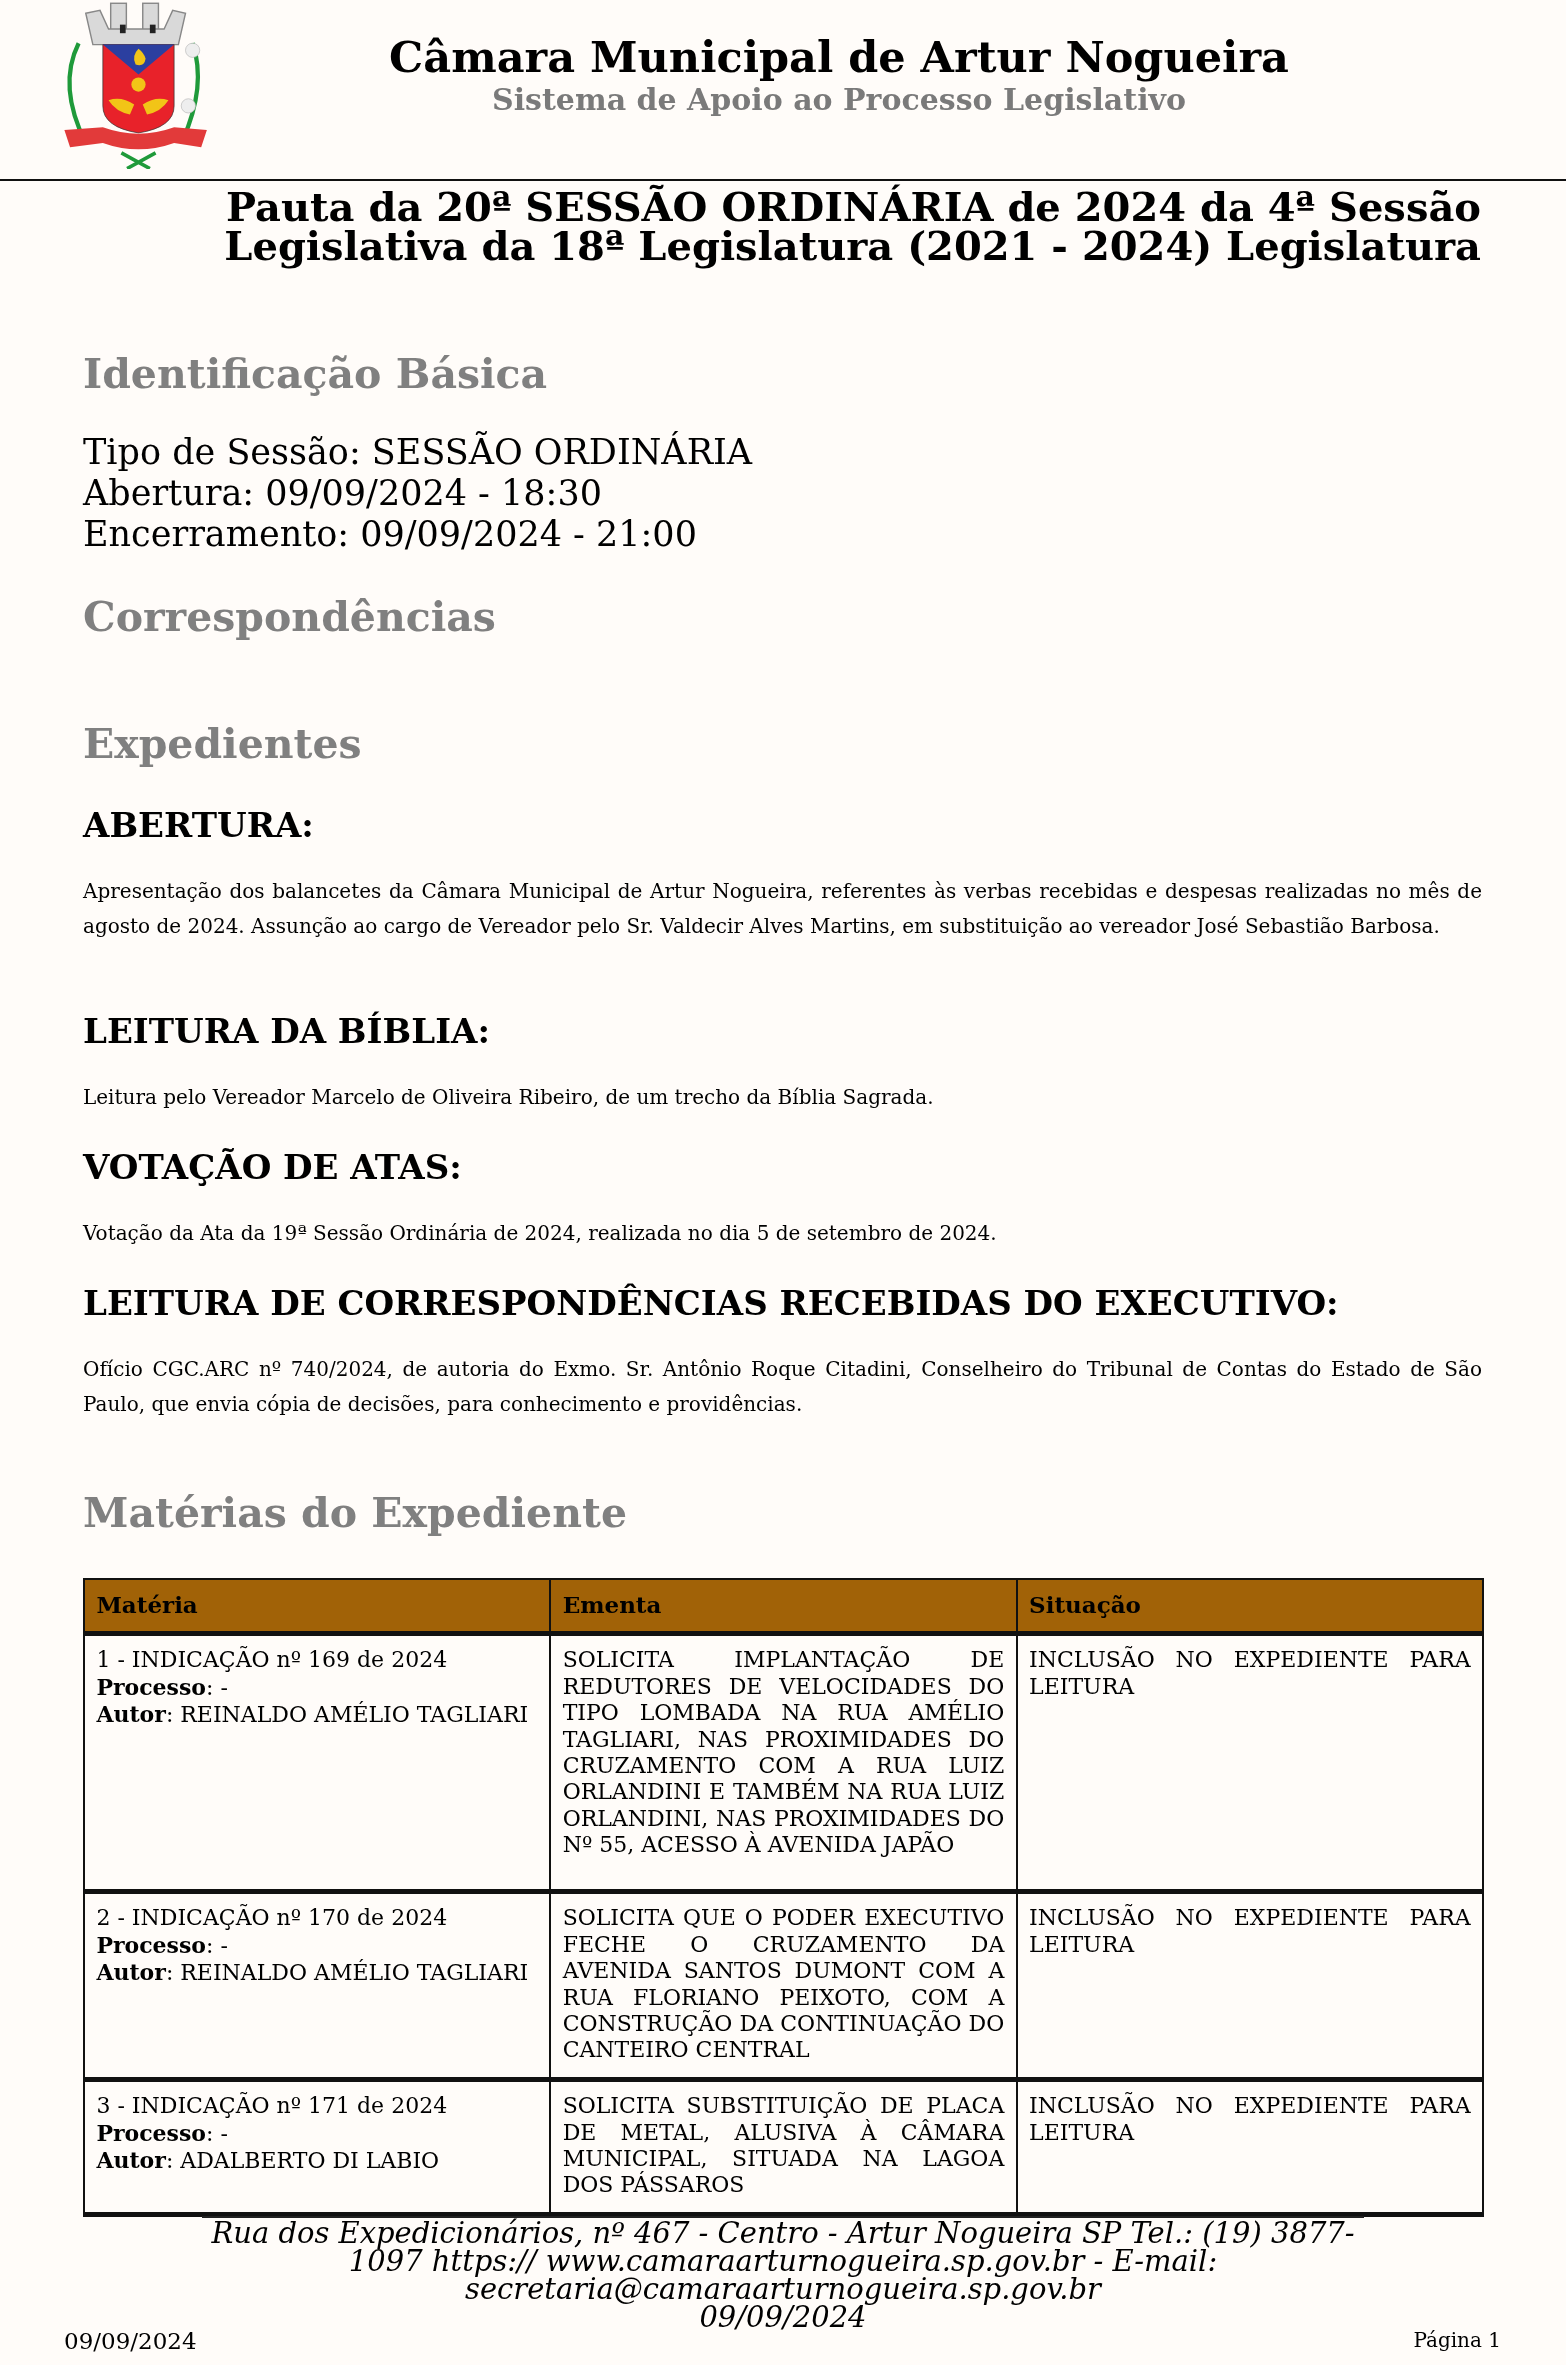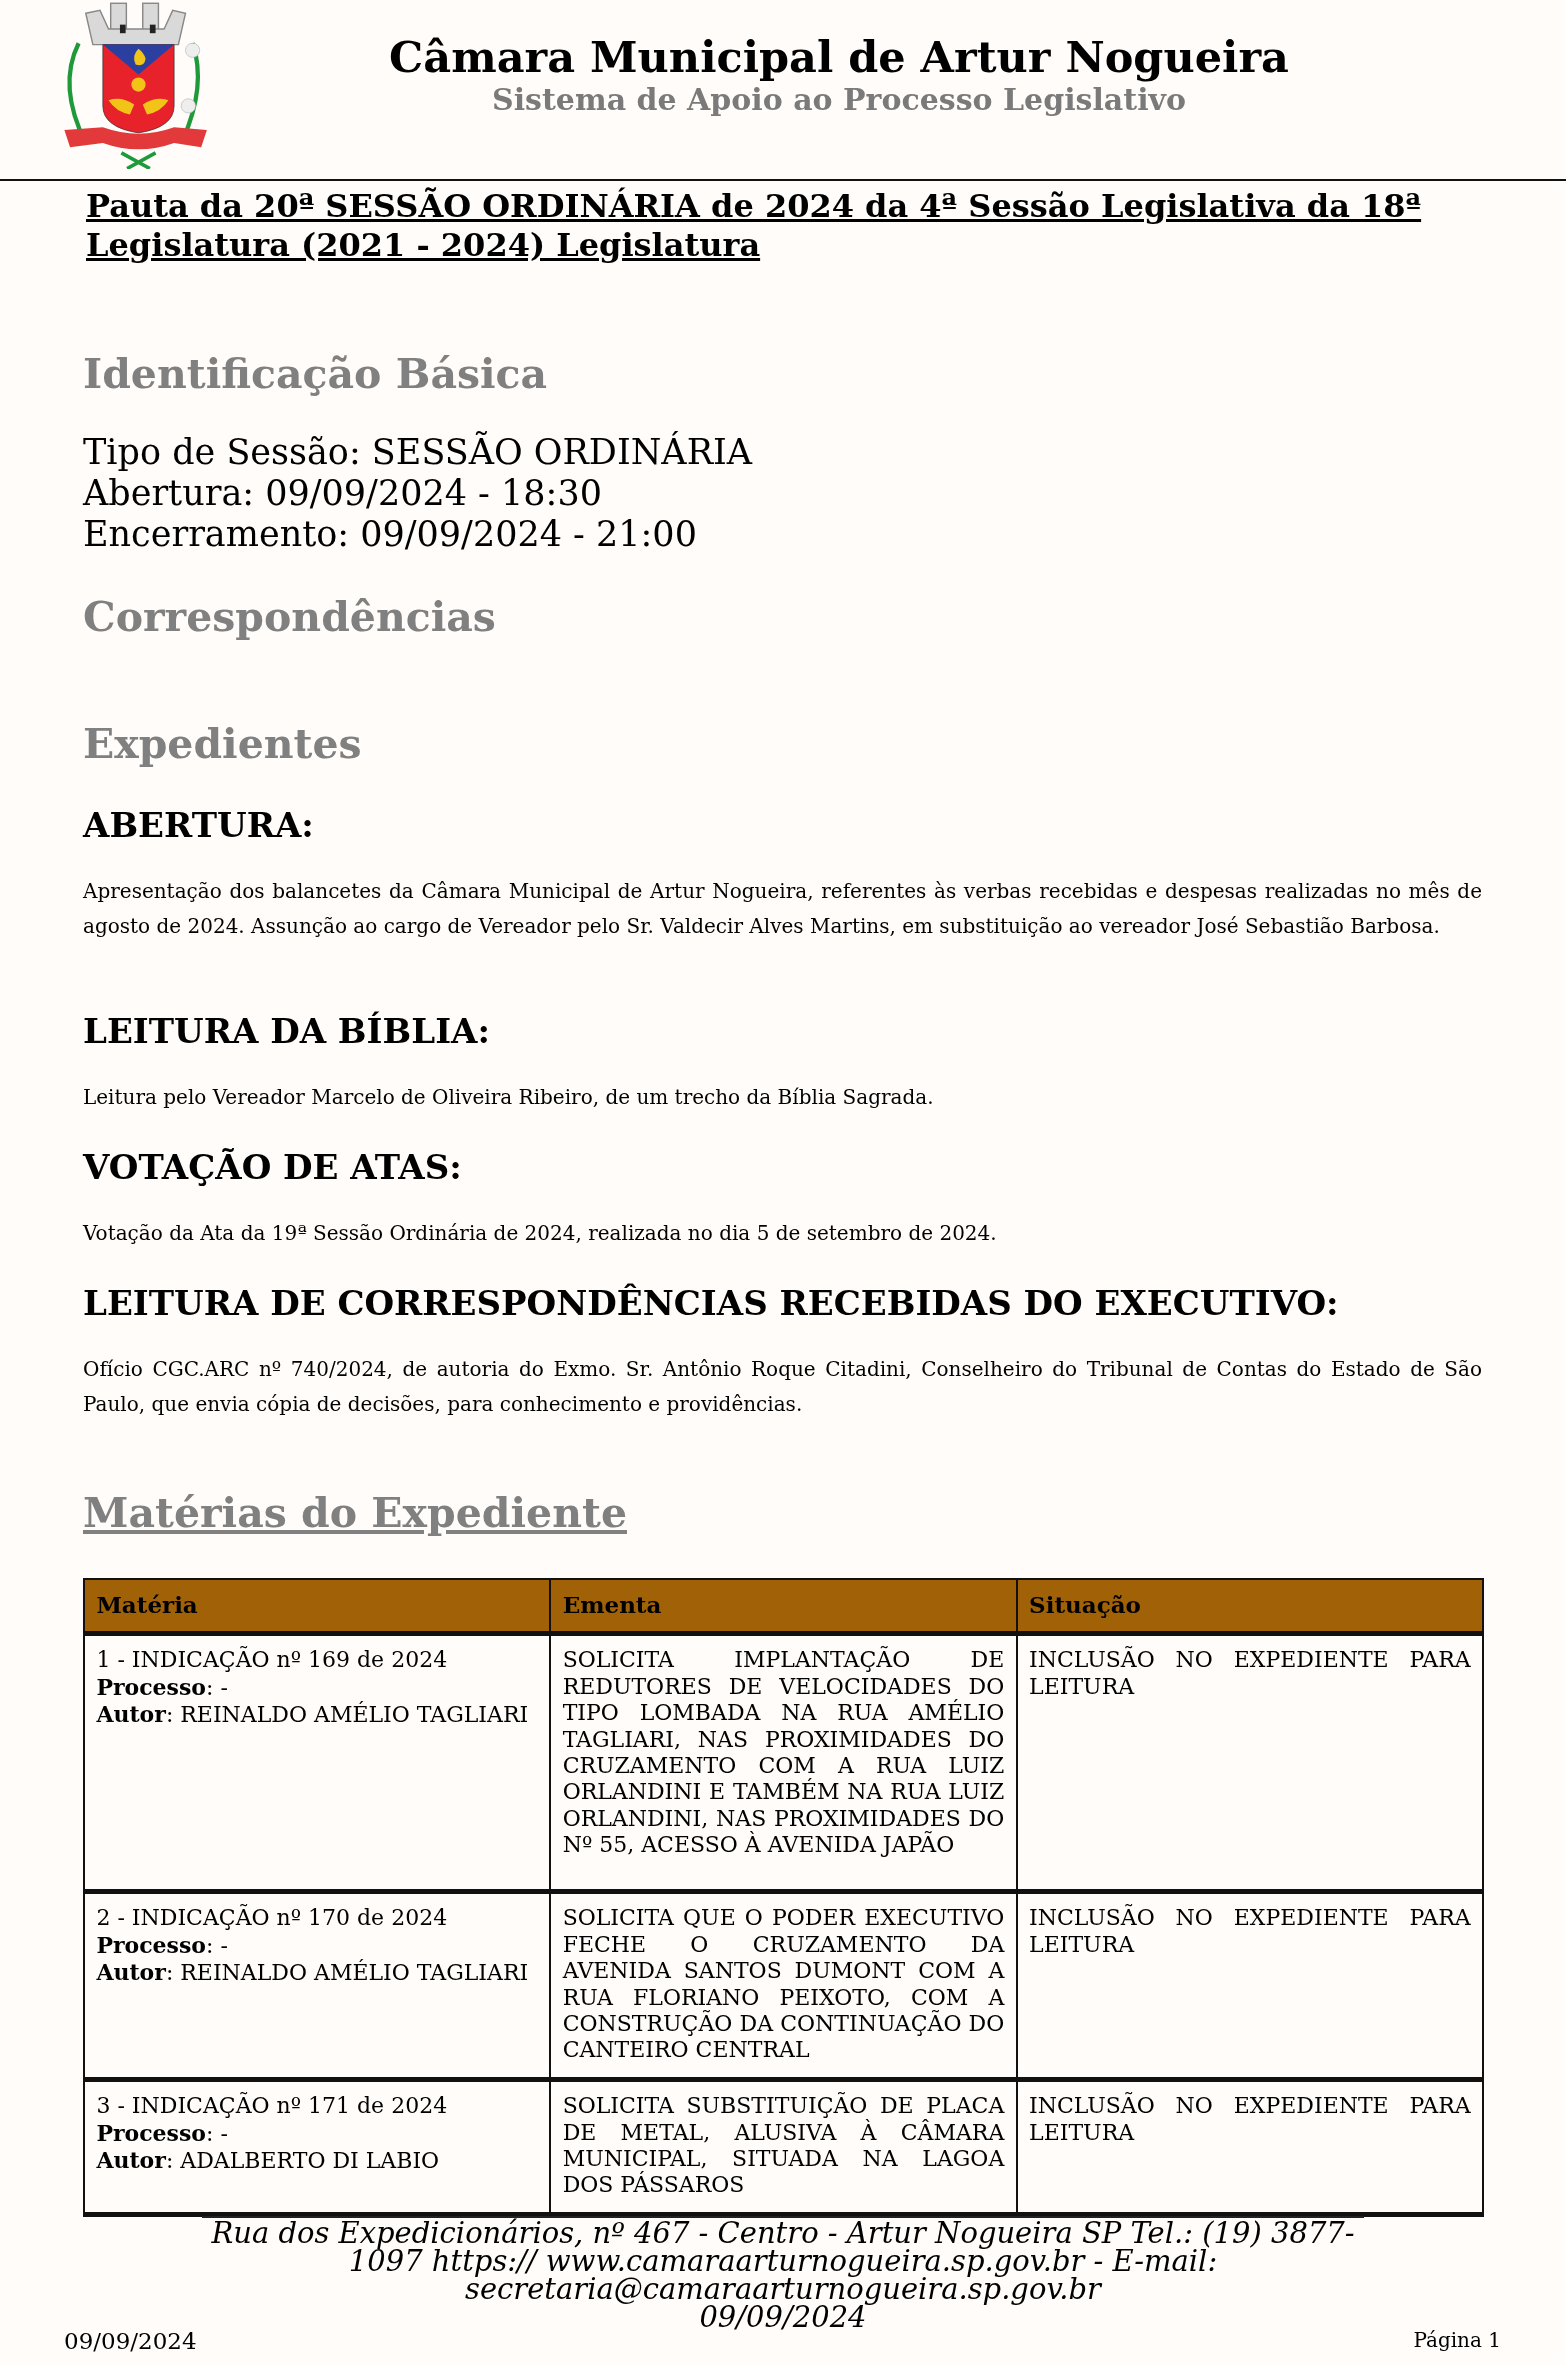--- a/index.html
+++ b/index.html
@@ -21,21 +21,21 @@
   .org-name {
     position: absolute; left: 214px; top: 28.6px; width: 1250px;
     text-align: center; font-size: 43px; font-weight: bold; line-height: 57px;
   }
   .org-sub {
     position: absolute; left: 214px; top: 80px; width: 1250px;
     text-align: center; font-size: 30px; font-weight: bold; color: #7a7a7a; line-height: 40px;
   }
   .pauta-title {
     position: absolute; left: 86px; top: 187px; width: 1395px;
-    text-align: left; font-size: 32px; font-weight: bold; line-height: 39px; text-decoration: underline;
+    text-align: right; font-size: 40px; font-weight: bold; line-height: 39px;
   }
   .content { position: absolute; left: 83px; top: 0; width: 1399px; }
   .sec-h {
     position: absolute; left: 0; font-size: 41px; font-weight: bold; color: #808080; white-space: nowrap;
   }
   .info {
     position: absolute; left: 0; top: 432px; font-size: 35px; line-height: 41px;
   }
   .sub-h {
     position: absolute; left: 0; font-size: 34px; font-weight: bold; white-space: nowrap;
@@ -122,21 +122,21 @@
 
   <div class="sub-h" style="top:1011px;">LEITURA DA BÍBLIA:</div>
   <div class="para" style="top:1080px;">Leitura pelo Vereador Marcelo de Oliveira Ribeiro, de um trecho da Bíblia Sagrada.</div>
 
   <div class="sub-h" style="top:1147px;">VOTAÇÃO DE ATAS:</div>
   <div class="para" style="top:1216px;">Votação da Ata da 19ª Sessão Ordinária de 2024, realizada no dia 5 de setembro de 2024.</div>
 
   <div class="sub-h" style="top:1283px;">LEITURA DE CORRESPONDÊNCIAS RECEBIDAS DO EXECUTIVO:</div>
   <div class="para" style="top:1352px;">Ofício CGC.ARC nº 740/2024, de autoria do Exmo. Sr. Antônio Roque Citadini, Conselheiro do Tribunal de Contas do Estado de São Paulo, que envia cópia de decisões, para conhecimento e providências.</div>
 
-  <div class="sec-h" style="top:1489px;text-decoration:underline;">Matérias do Expediente</div>
+  <div class="sec-h" style="top:1489px;">Matérias do Expediente</div>
 </div>
 
 <table class="mat">
   <thead>
     <tr>
       <th class="c1">Matéria</th>
       <th class="c2">Ementa</th>
       <th class="c3">Situação</th>
     </tr>
   </thead>

